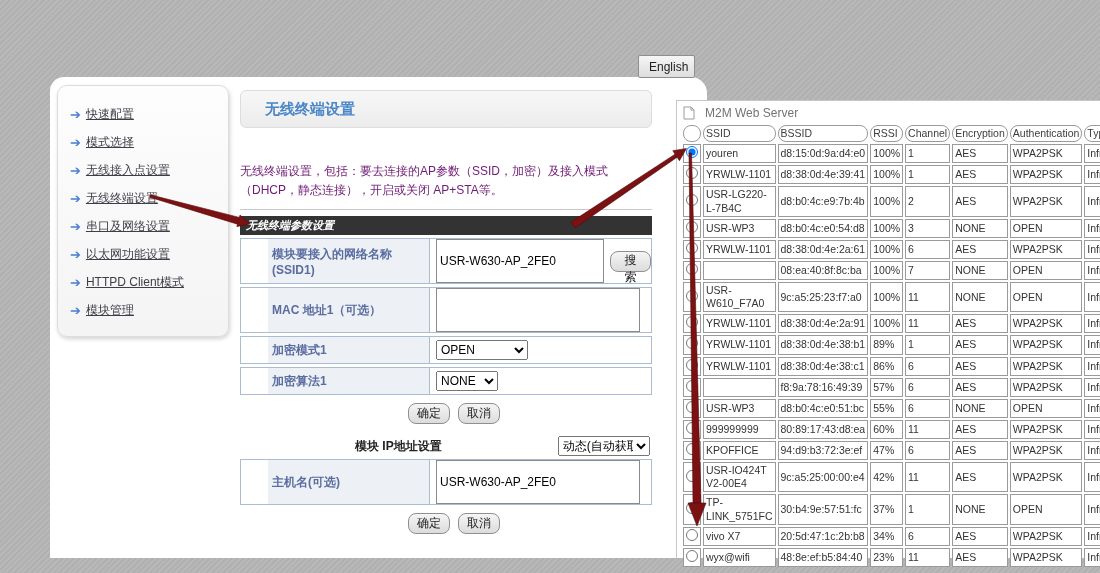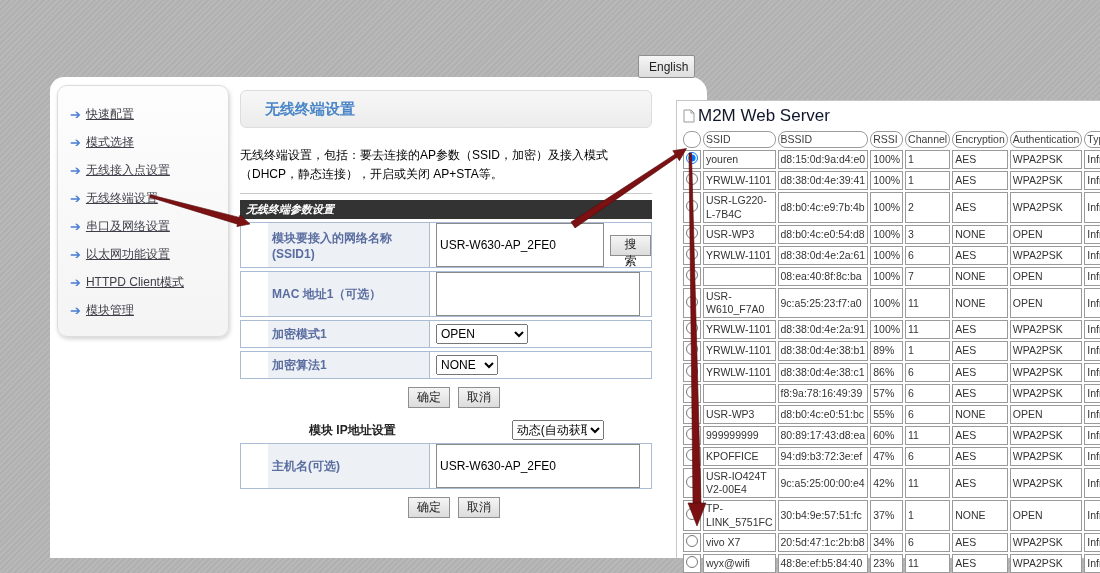--- a/index.html
+++ b/index.html
@@ -34,21 +34,21 @@
   .side-arrow{color:#4a7fd4;font-size:13px;margin-right:5px;line-height:1;}
   .side-label{font-size:12px;color:#3e3e48;text-decoration:underline;}
   
   .content{position:absolute;left:240px;top:90px;width:412px;}
   .title-box{
     height:38px;background:linear-gradient(#f7f7f7,#ececec);
     border:1px solid #ddd;border-radius:6px;display:flex;align-items:center;
     padding-left:24px;box-sizing:border-box;
   }
   .title-box span{color:#4a86c8;font-size:15px;font-weight:bold;}
-  .desc{margin-top:18px;font-size:12px;color:#000000;line-height:1.55;}
+  .desc{margin-top:34px;font-size:12px;color:#701a75;line-height:1.55;}
   .content hr{border:none;border-top:1px solid #c9c9c9;margin:10px 0 6px 0;}
   .sec-bar{
     background:#333;color:#fff;font-size:11px;font-weight:bold;
     height:19px;line-height:19px;padding-left:6px;font-style:italic;
   }
   .frow{
     display:flex;align-items:stretch;border:1px solid #a9bcd4;margin-top:3px;min-height:26px;
   }
   .flabel{
     width:162px;background:#edf0f5;color:#5a6da0;font-size:12px;font-weight:bold;
@@ -56,36 +56,36 @@
     border-right:1px solid #a9bcd4;
     margin-left:27px;
   }
   .fval{flex:1;display:flex;align-items:center;padding-left:6px;gap:6px;background:#fff;}
   .txt{
     height:18px;border:1px solid #8a8a8a;font-size:12px;padding:12px 3px;
     font-family:"Liberation Sans",sans-serif;
   }
   .sel{font-size:12px;height:20px;font-family:"Liberation Sans",sans-serif;}
   .gbtn{
-    background:linear-gradient(#f5f5f5,#dcdcdc);border:1px solid #8f8f8f;border-radius:0;
+    background:linear-gradient(#f5f5f5,#dcdcdc);border:1px solid #8f8f8f;border-radius:8px;
     font-size:12px;color:#222;height:21px;padding:0 8px;cursor:pointer;
     font-family:"Liberation Sans",sans-serif;
   }
   .btn-row{margin-top:8px;margin-left:168px;display:flex;gap:8px;}
   .ip-row{margin-top:12px;display:flex;align-items:center;font-size:12px;color:#222;}
-  .ip-row .ip-label{font-weight:bold;margin-left:69px;}
+  .ip-row .ip-label{font-weight:bold;margin-left:115px;}
   .ip-row .sel{margin-left:116px;}
   .dhcp-bar{margin-top:8px;}
   
   .popup{
     position:absolute;left:676px;top:100px;width:424px;height:458px;
     background:#fff;border-left:1px solid #c6c6c6;border-top:1px solid #c6c6c6;
     box-sizing:border-box;padding:3px 0 0 4px;
   }
-  .popup-title{display:flex;align-items:center;gap:3px;font-size:17px;color:#0f172a;padding:2px 0 3px 2px;}
+  .popup-title{display:flex;align-items:center;gap:10px;font-size:12px;color:#737373;padding:2px 0 3px 2px;}
   .scan-table{border-collapse:separate;border-spacing:2px;table-layout:fixed;}
   .scan-table th,.scan-table td{
     border:1px solid #9a9a9a;font-size:10.5px;font-weight:normal;color:#333;
     padding:1px 2px;text-align:left;vertical-align:middle;overflow:hidden;
     word-wrap:break-word;line-height:1.25;background:#fff;
   }
   .scan-table th{color:#3c3c3c;border-radius:8px;}
   .col-radio{width:20px;text-align:center;}
   .col-ssid{width:66px;}
   .col-bssid{width:78px;}

